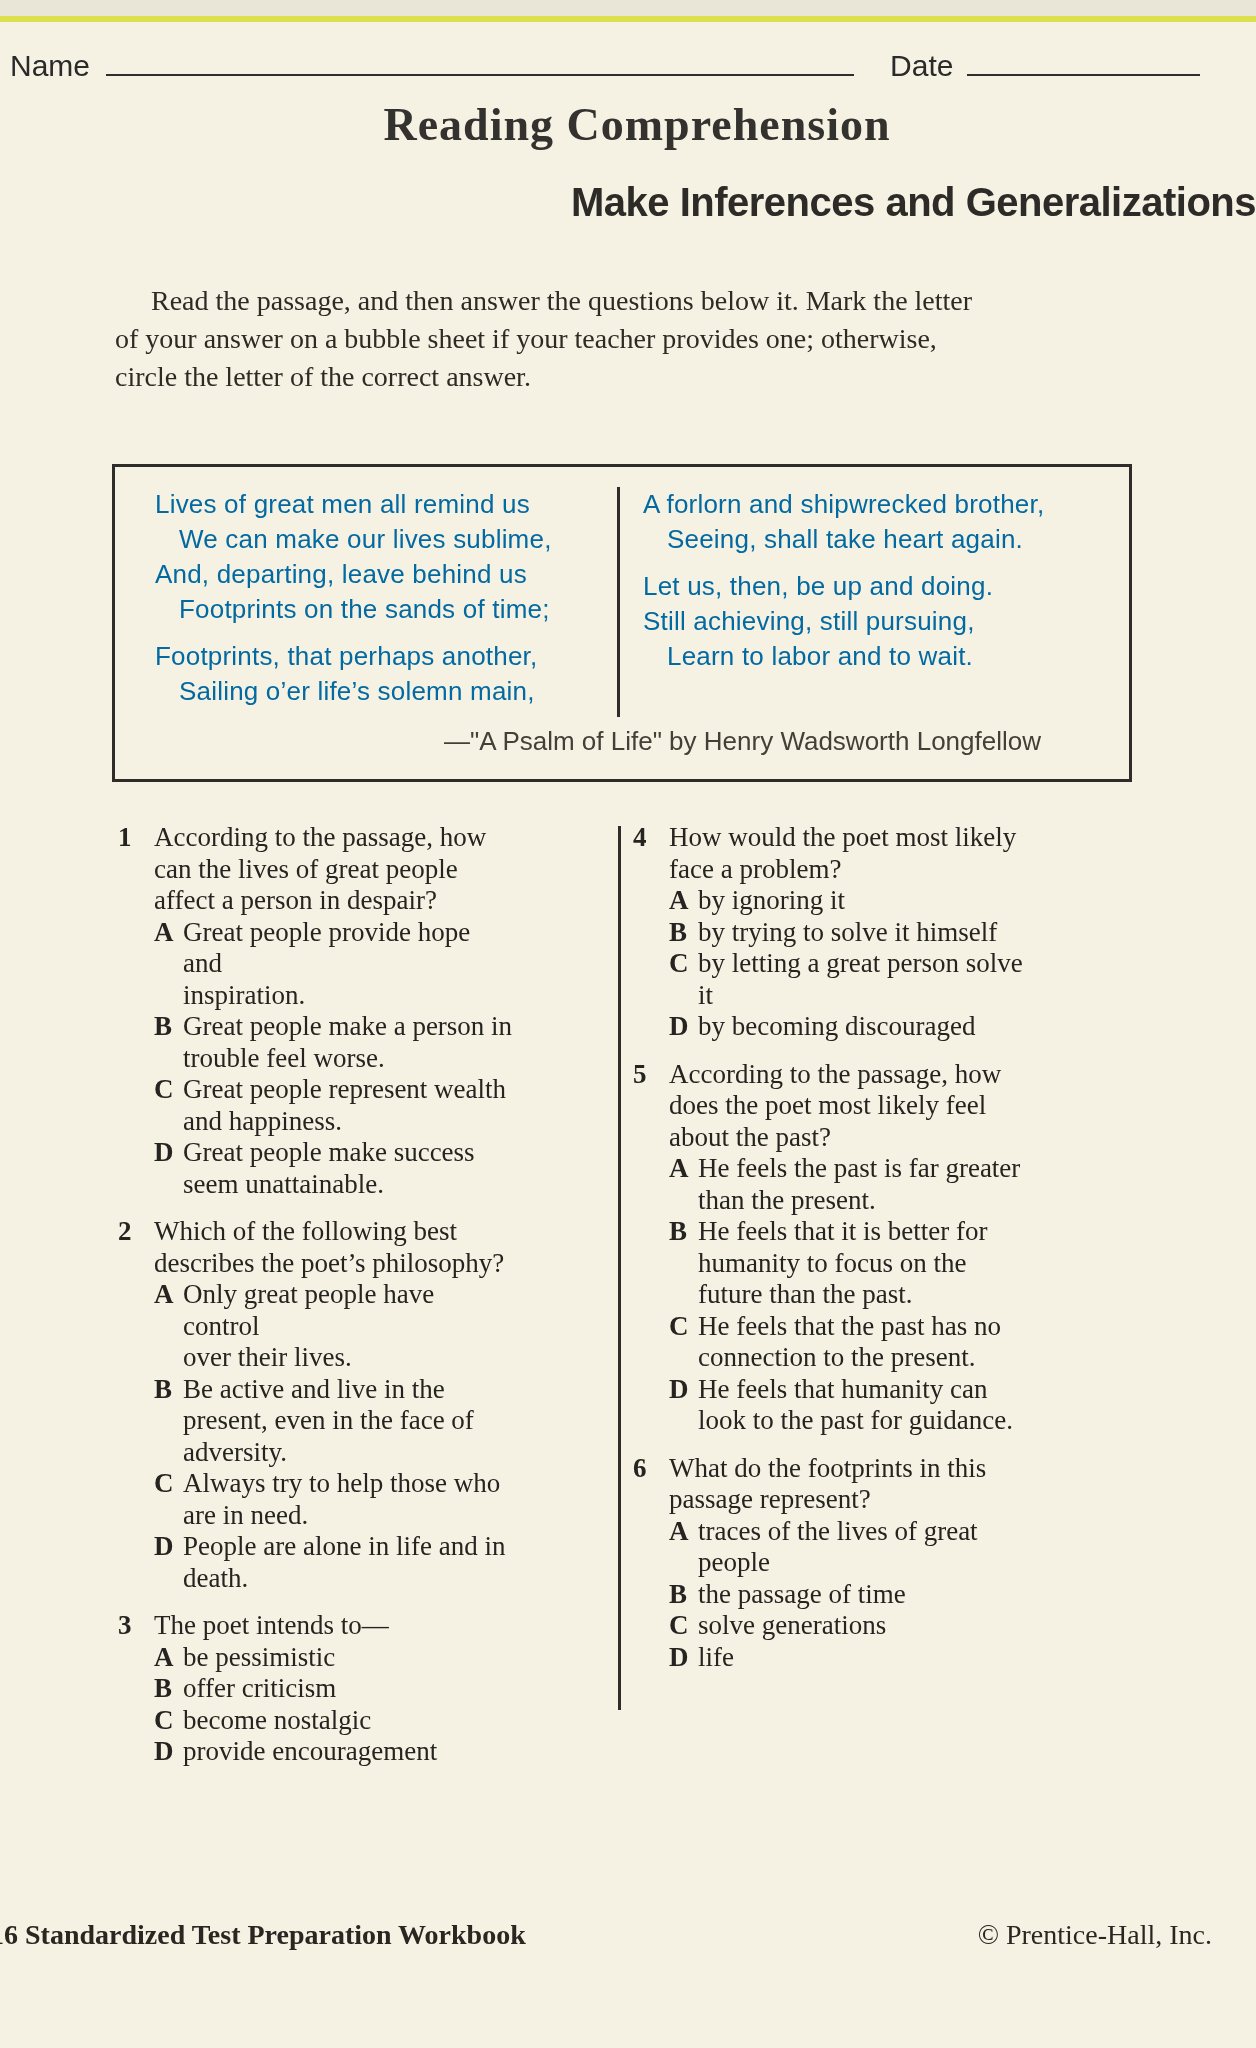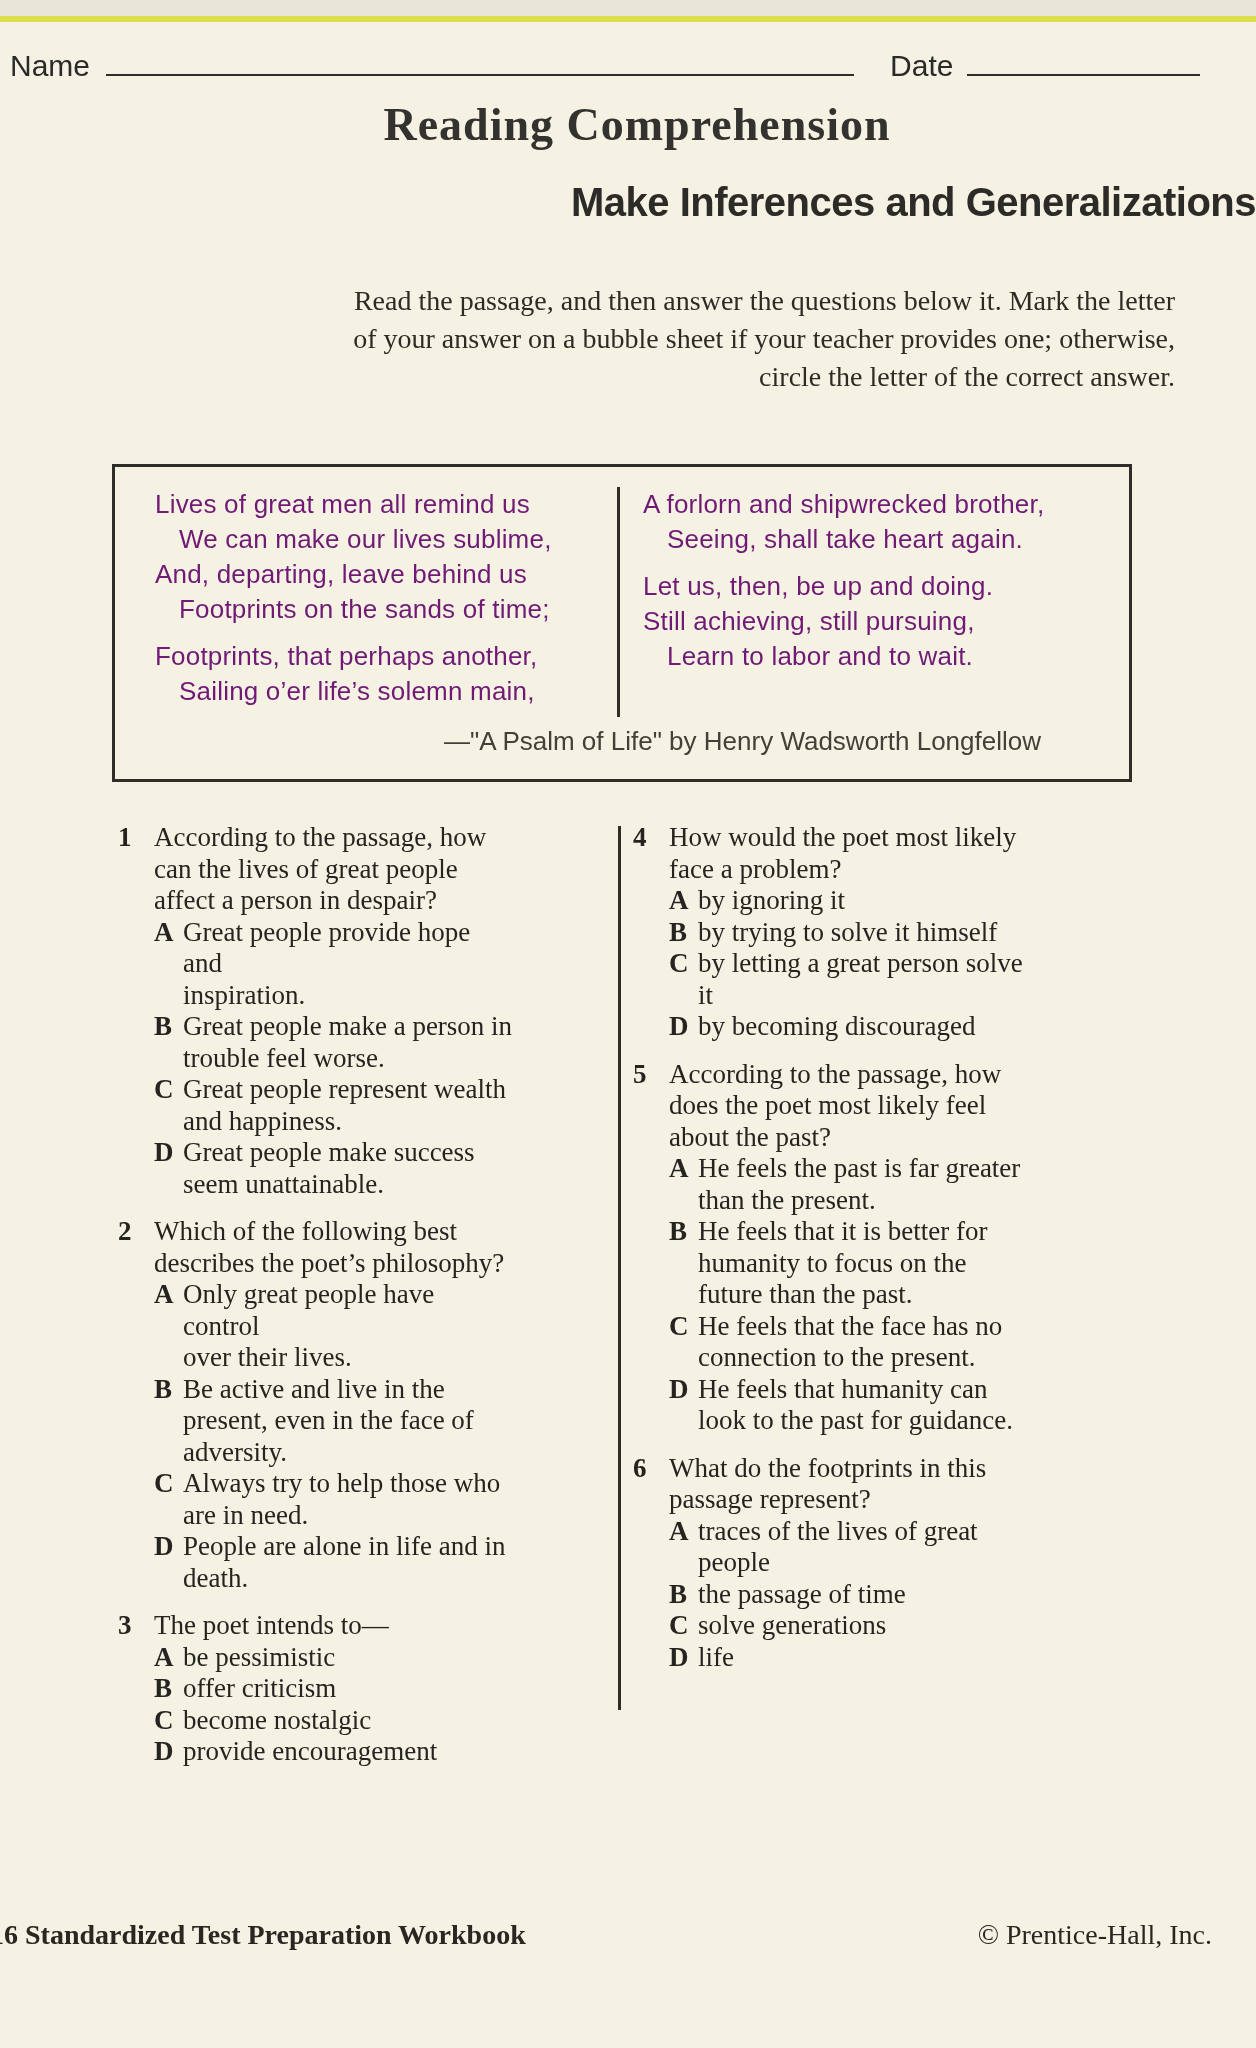--- a/index.html
+++ b/index.html
@@ -26,36 +26,36 @@
     text-align:center;font-weight:bold;font-size:46px;letter-spacing:1px;color:#34322e;
   }
   .subtitle{
     position:absolute;top:164px;left:0;width:100%;box-sizing:border-box;padding-left:14px;
     text-align:right;font-family:"Liberation Sans",sans-serif;font-weight:bold;
     font-size:40px;letter-spacing:-0.5px;color:#2d2b28;
   }
   .instructions{
     position:absolute;top:266px;left:115px;width:1060px;
     font-size:28px;line-height:38px;color:#2e2b25;
-    white-space:pre-line;text-indent:36px;text-align:right;
+    white-space:pre-line;text-indent:36px;
   }
 
   
   .passage-box{
     position:absolute;top:448px;left:112px;width:1020px;height:318px;
     border:3px solid #2f2d29;box-sizing:border-box;
   }
   .poem-col{position:absolute;top:20px;}
   .poem-col.left{left:40px;width:450px;}
   .poem-col.right{left:528px;width:470px;}
   .poem-divider{position:absolute;left:502px;top:20px;width:3px;height:230px;background:#2f2d29;}
   .stanza{margin-bottom:12px;}
   .poem-line{
     font-family:"Liberation Sans",sans-serif;font-size:26px;line-height:35px;
-    color:#701a75;letter-spacing:0.2px;
+    color:#0369a1;letter-spacing:0.2px;
   }
   .poem-line.ind{padding-left:24px;}
   .poem-attribution{
     position:absolute;right:88px;bottom:22px;
     font-family:"Liberation Sans",sans-serif;font-size:26px;color:#434038;
   }
 
   
   .questions{position:absolute;top:806px;left:0;width:100%;height:900px;}
   .q-divider{position:absolute;left:618px;top:4px;width:3px;height:884px;background:#2f2d29;}
@@ -243,21 +243,21 @@
 than the present.</span>
             </div>
             <div class="opt">
               <span class="optletter">B</span>
               <span class="opttext">He feels that it is better for
 humanity to focus on the
 future than the past.</span>
             </div>
             <div class="opt">
               <span class="optletter">C</span>
-              <span class="opttext">He feels that the face has no
+              <span class="opttext">He feels that the past has no
 connection to the present.</span>
             </div>
             <div class="opt">
               <span class="optletter">D</span>
               <span class="opttext">He feels that humanity can
 look to the past for guidance.</span>
             </div>
           </div>
         </div>
         <div class="question">

